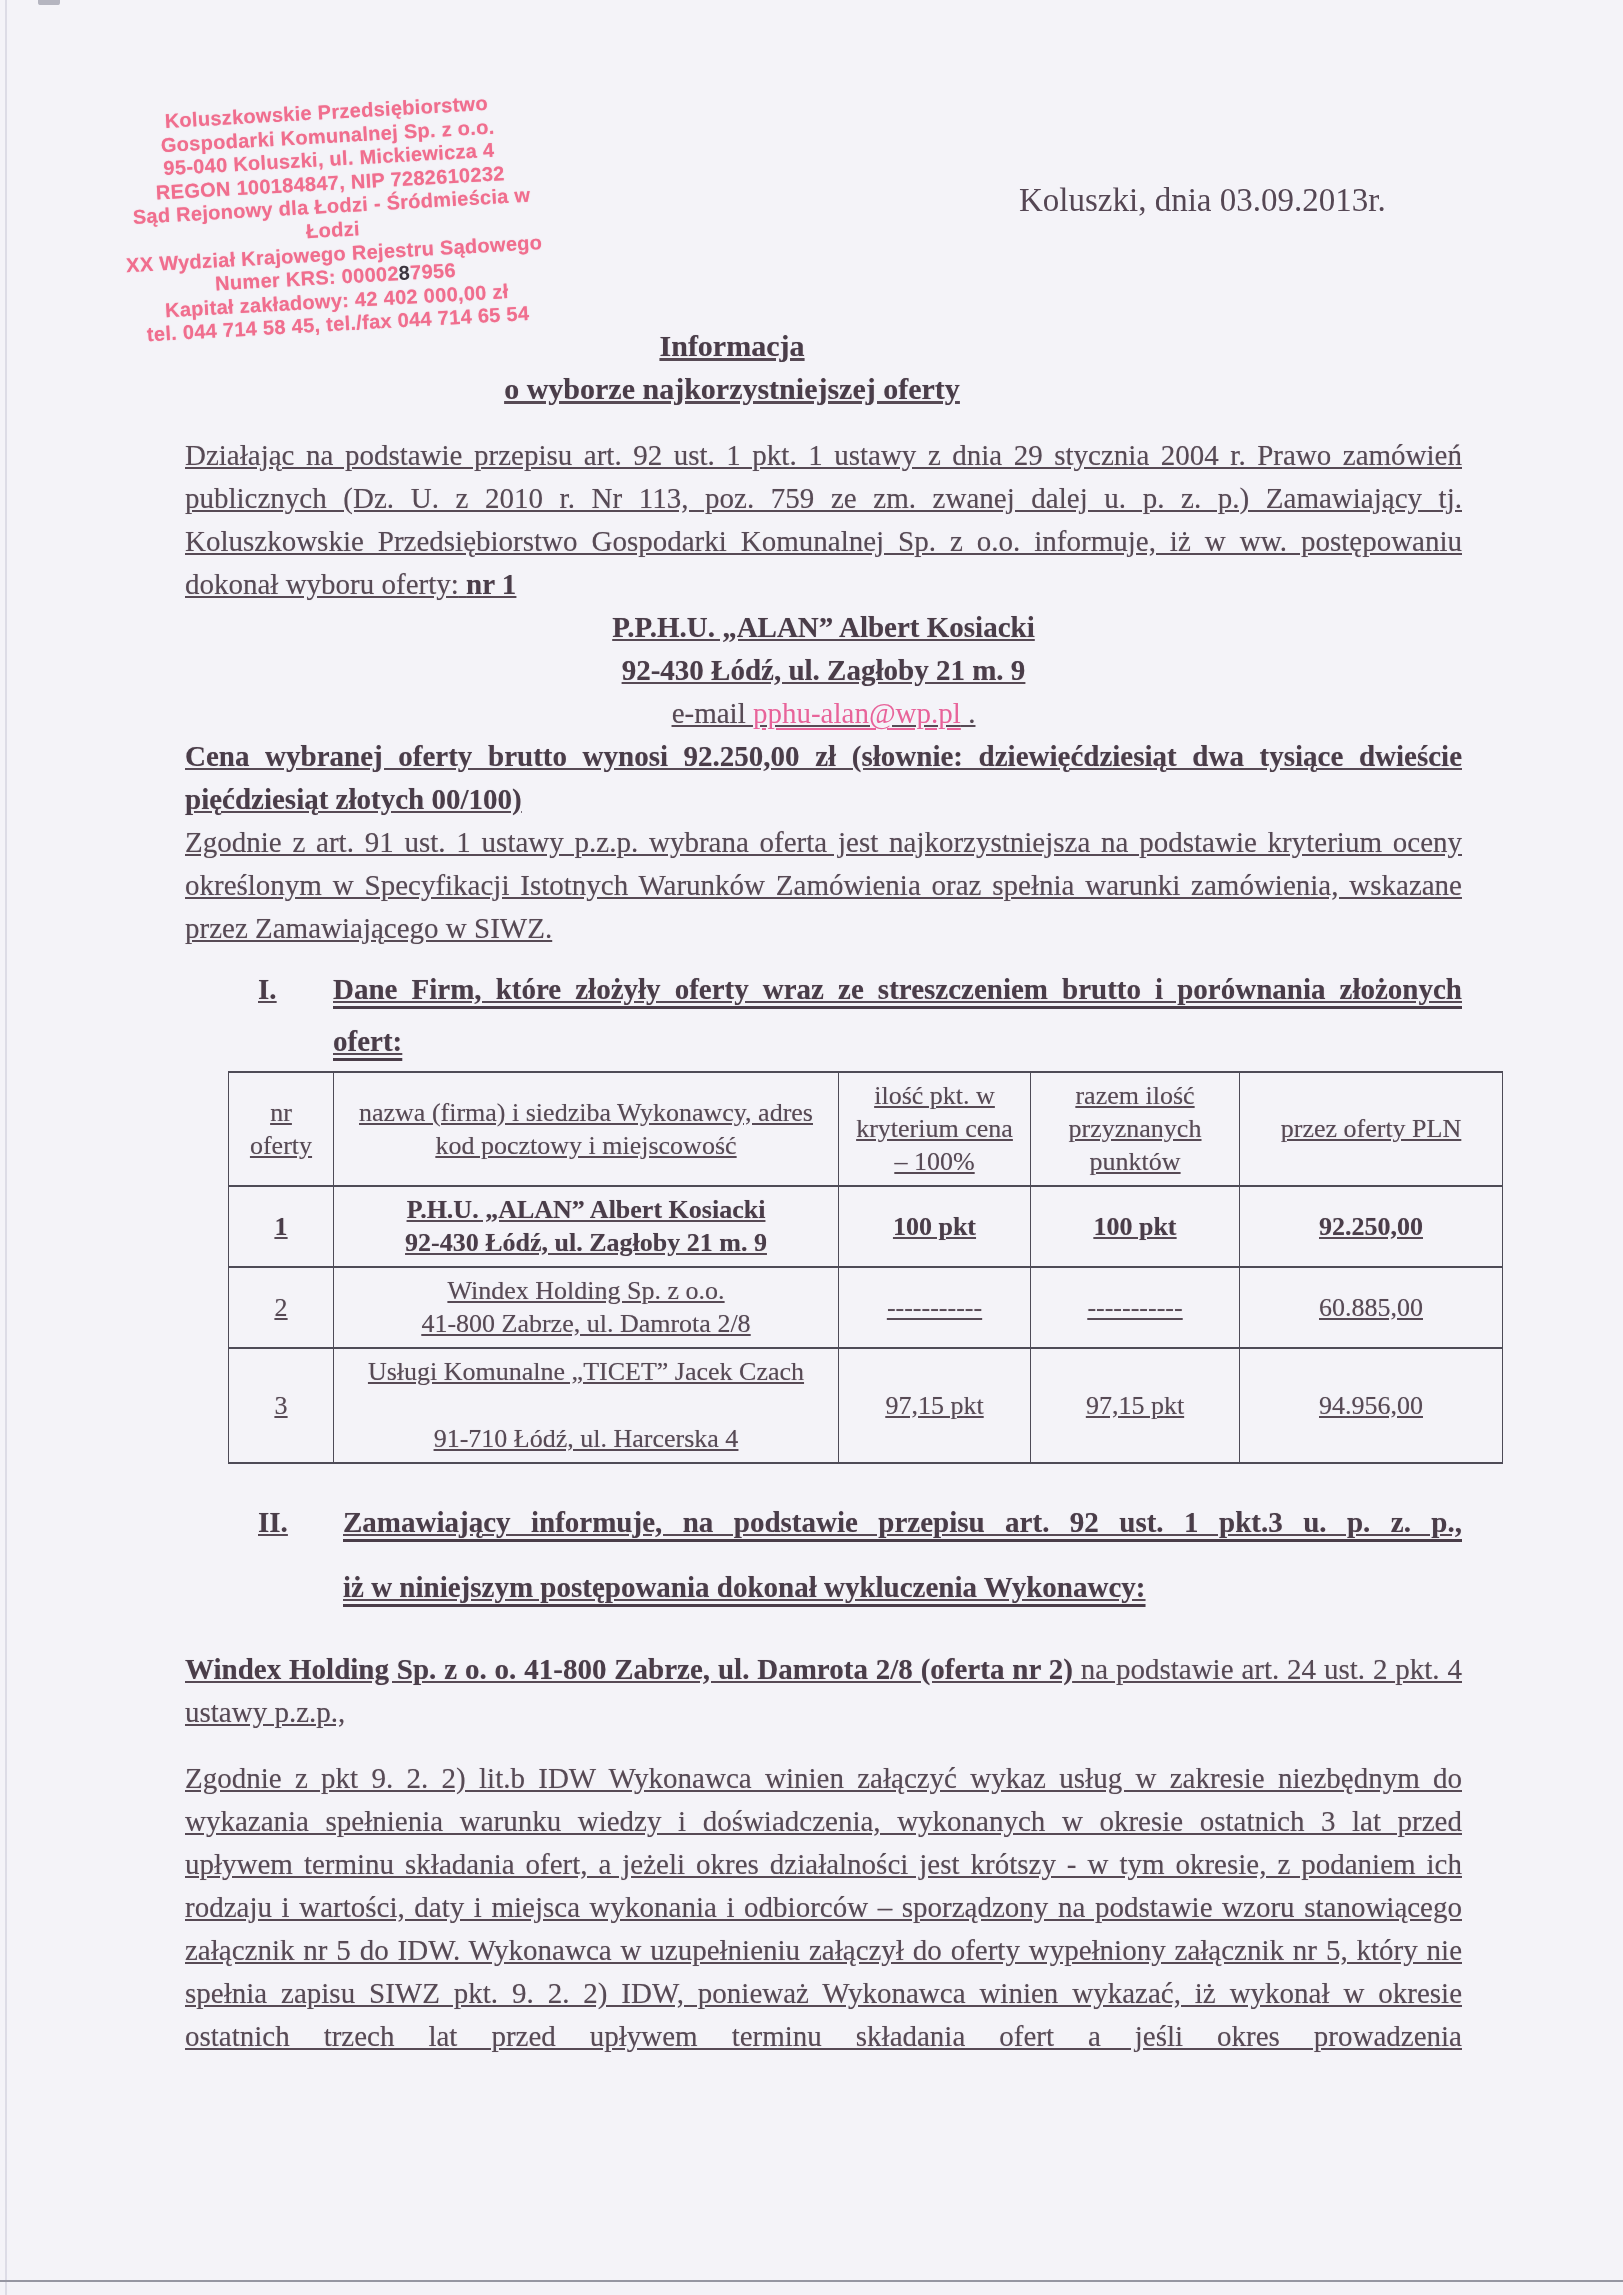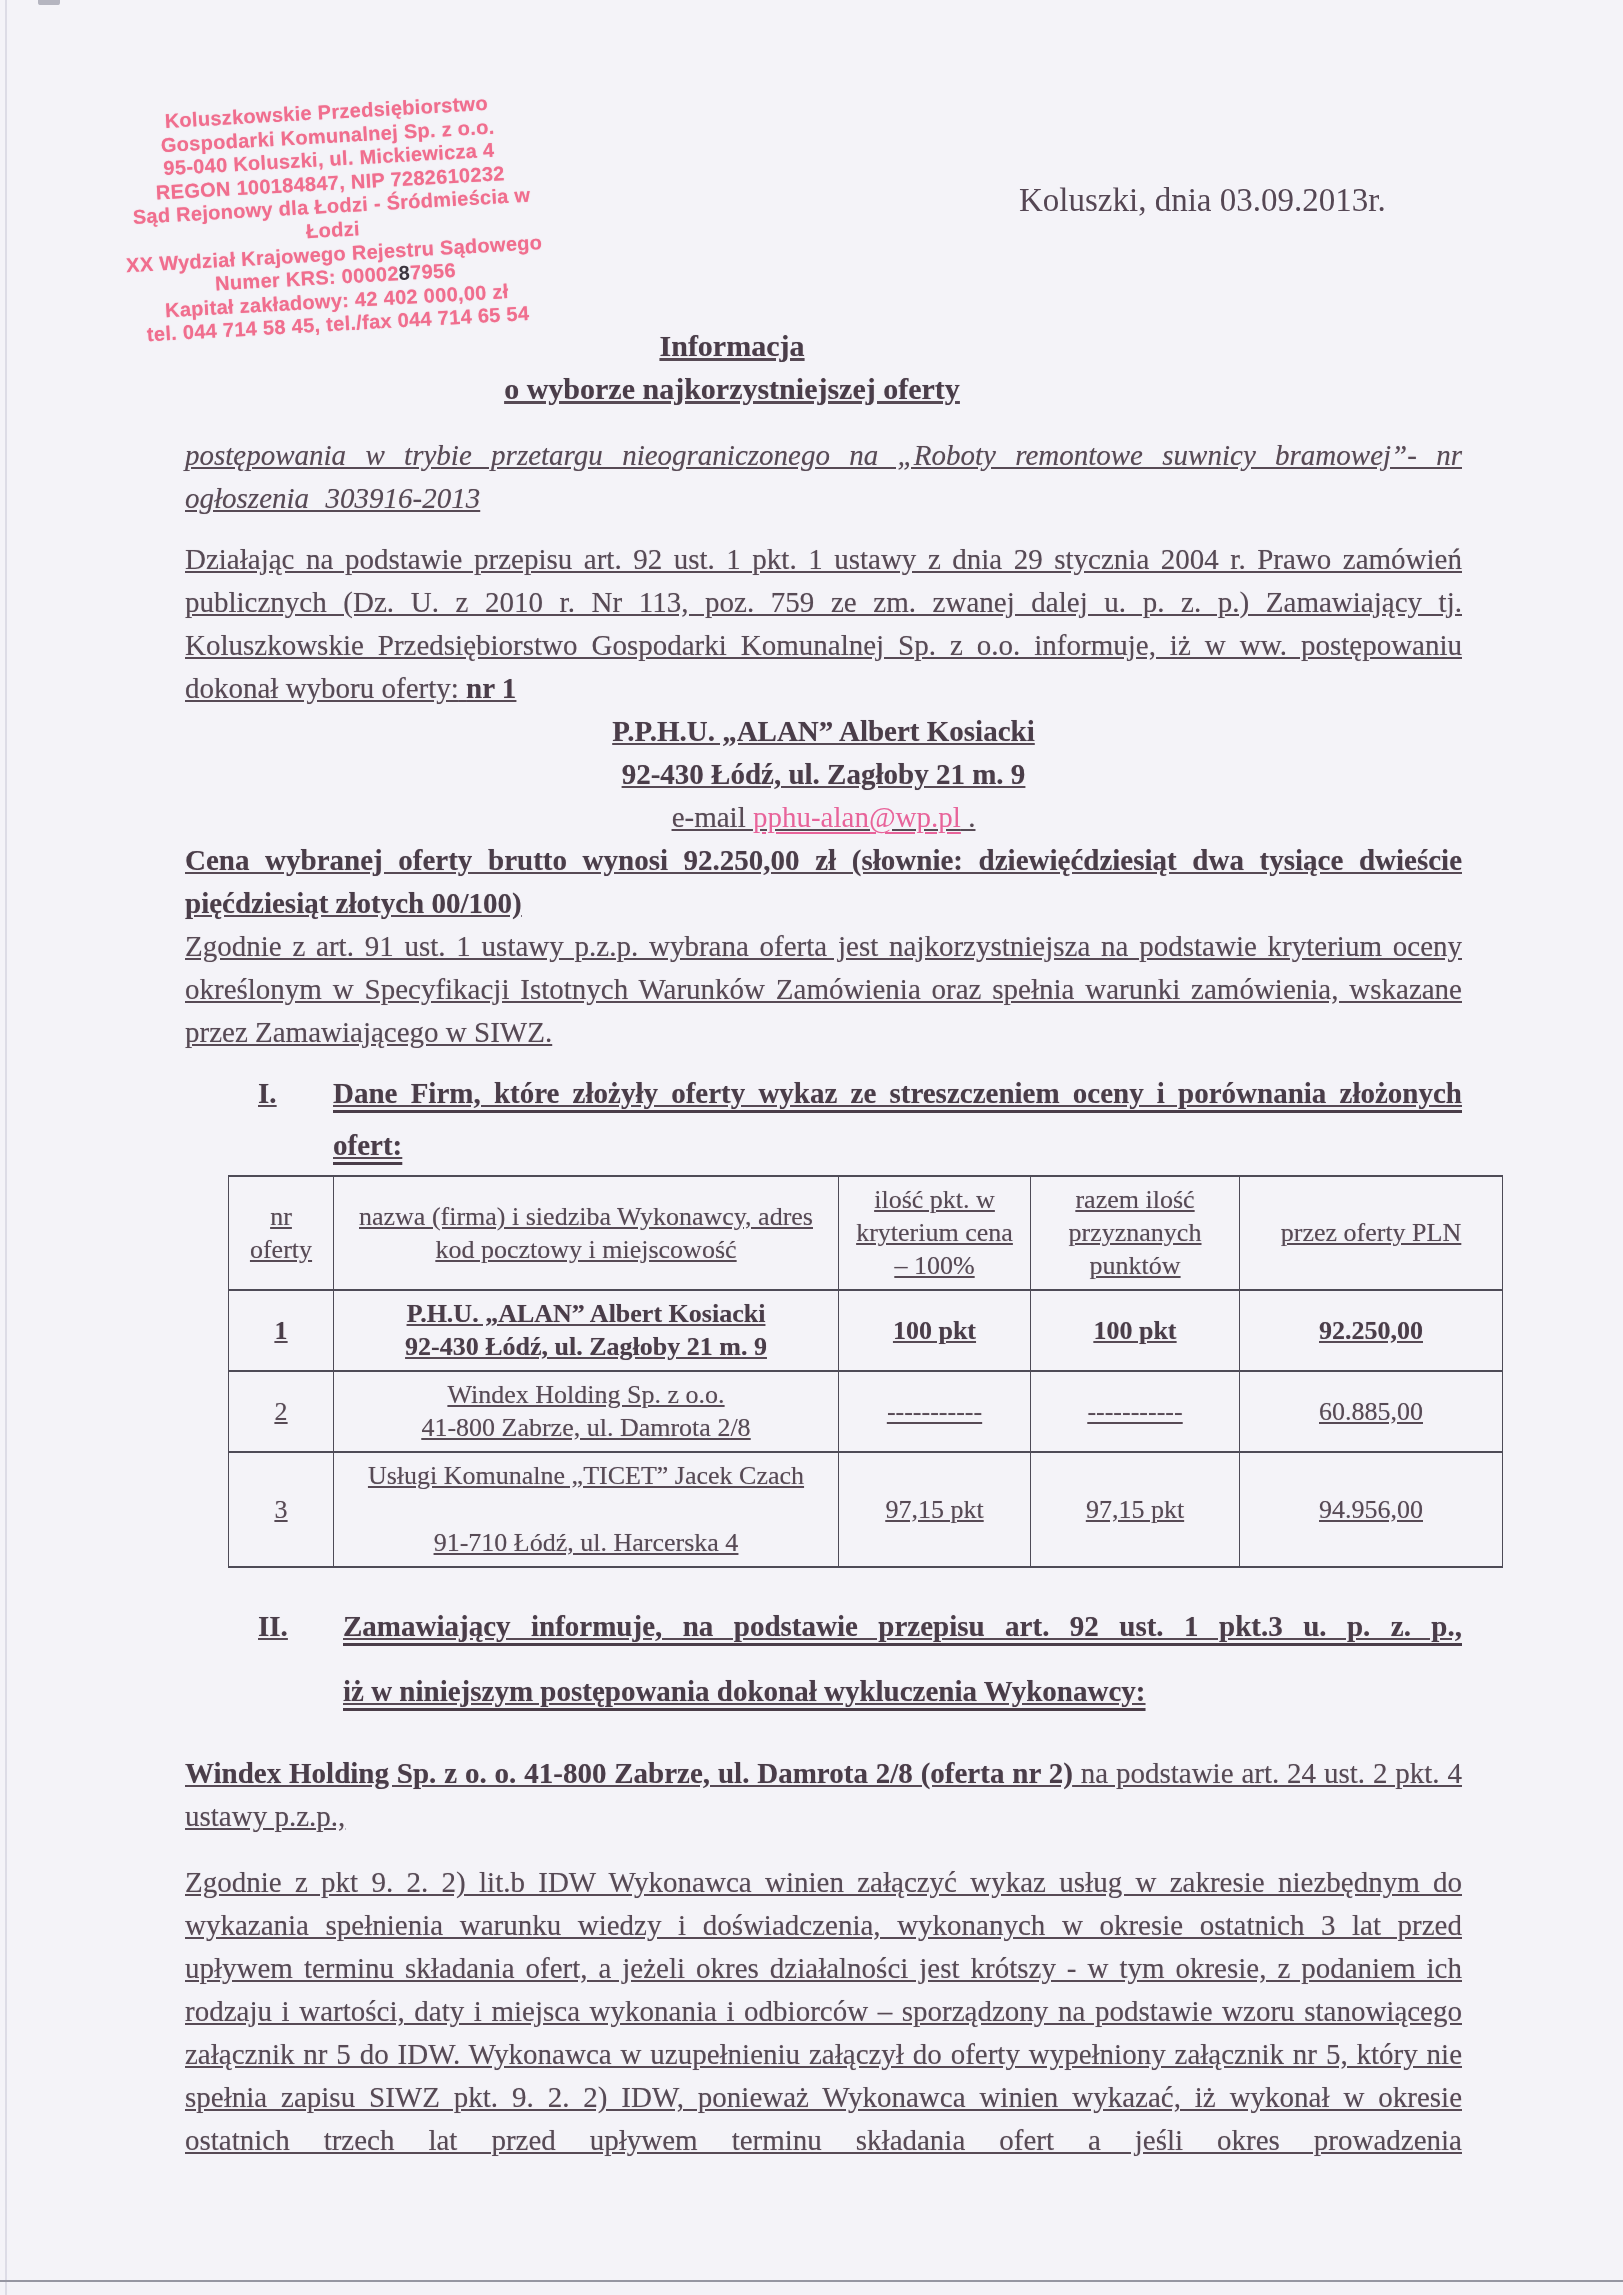--- a/index.html
+++ b/index.html
@@ -82,36 +82,35 @@
   </div>
 
   <div class="date">Koluszki, dnia 03.09.2013r.</div>
 
   <div class="content">
     <div class="title">
       <div>Informacja</div>
       <div>o wyborze najkorzystniejszej oferty</div>
     </div>
 
-    <p class="italic-para">postępowania w trybie przetargu nieograniczonego na „Roboty remontowe suwnicy bramowej”- nr ogłoszenia 303916-2013</p>
 
     <p class="para"><span>Działając na podstawie przepisu art. 92 ust. 1 pkt. 1 ustawy z dnia 29 stycznia 2004 r. Prawo zamówień publicznych (Dz. U. z 2010 r. Nr 113, poz. 759 ze zm. zwanej dalej u. p. z. p.) Zamawiający tj. Koluszkowskie Przedsiębiorstwo Gospodarki Komunalnej Sp. z o.o. informuje, iż w ww. postępowaniu dokonał wyboru oferty:</span> <span class="b">nr 1</span></p>
 
     <div class="winner">
       <div class="wl">P.P.H.U. „ALAN” Albert Kosiacki</div>
       <div class="wl">92-430 Łódź, ul. Zagłoby 21 m. 9</div>
       <div><span>e-mail </span><a class="mail">pphu-alan@wp.pl</a><span> .</span></div>
     </div>
 
     <p class="para b">Cena wybranej oferty  brutto wynosi 92.250,00 zł (słownie: dziewięćdziesiąt dwa tysiące dwieście pięćdziesiąt złotych 00/100)</p>
     <p class="para">Zgodnie z art. 91 ust. 1 ustawy p.z.p. wybrana oferta jest najkorzystniejsza na podstawie kryterium oceny określonym w Specyfikacji Istotnych Warunków Zamówienia oraz spełnia warunki zamówienia, wskazane przez Zamawiającego w SIWZ.</p>
 
     <div class="section">
       <span class="sec-num">I.</span>
-      <span class="sec-text">Dane Firm, które złożyły oferty wykaz ze streszczeniem oceny i porównania złożonych ofert:</span>
+      <span class="sec-text">Dane Firm, które złożyły oferty wraz ze streszczeniem brutto i porównania złożonych ofert:</span>
     </div>
 
     <table class="offers">
       <colgroup>
           <col class="c1">
           <col class="c2">
           <col class="c3">
           <col class="c4">
           <col class="c5">
         </colgroup>

